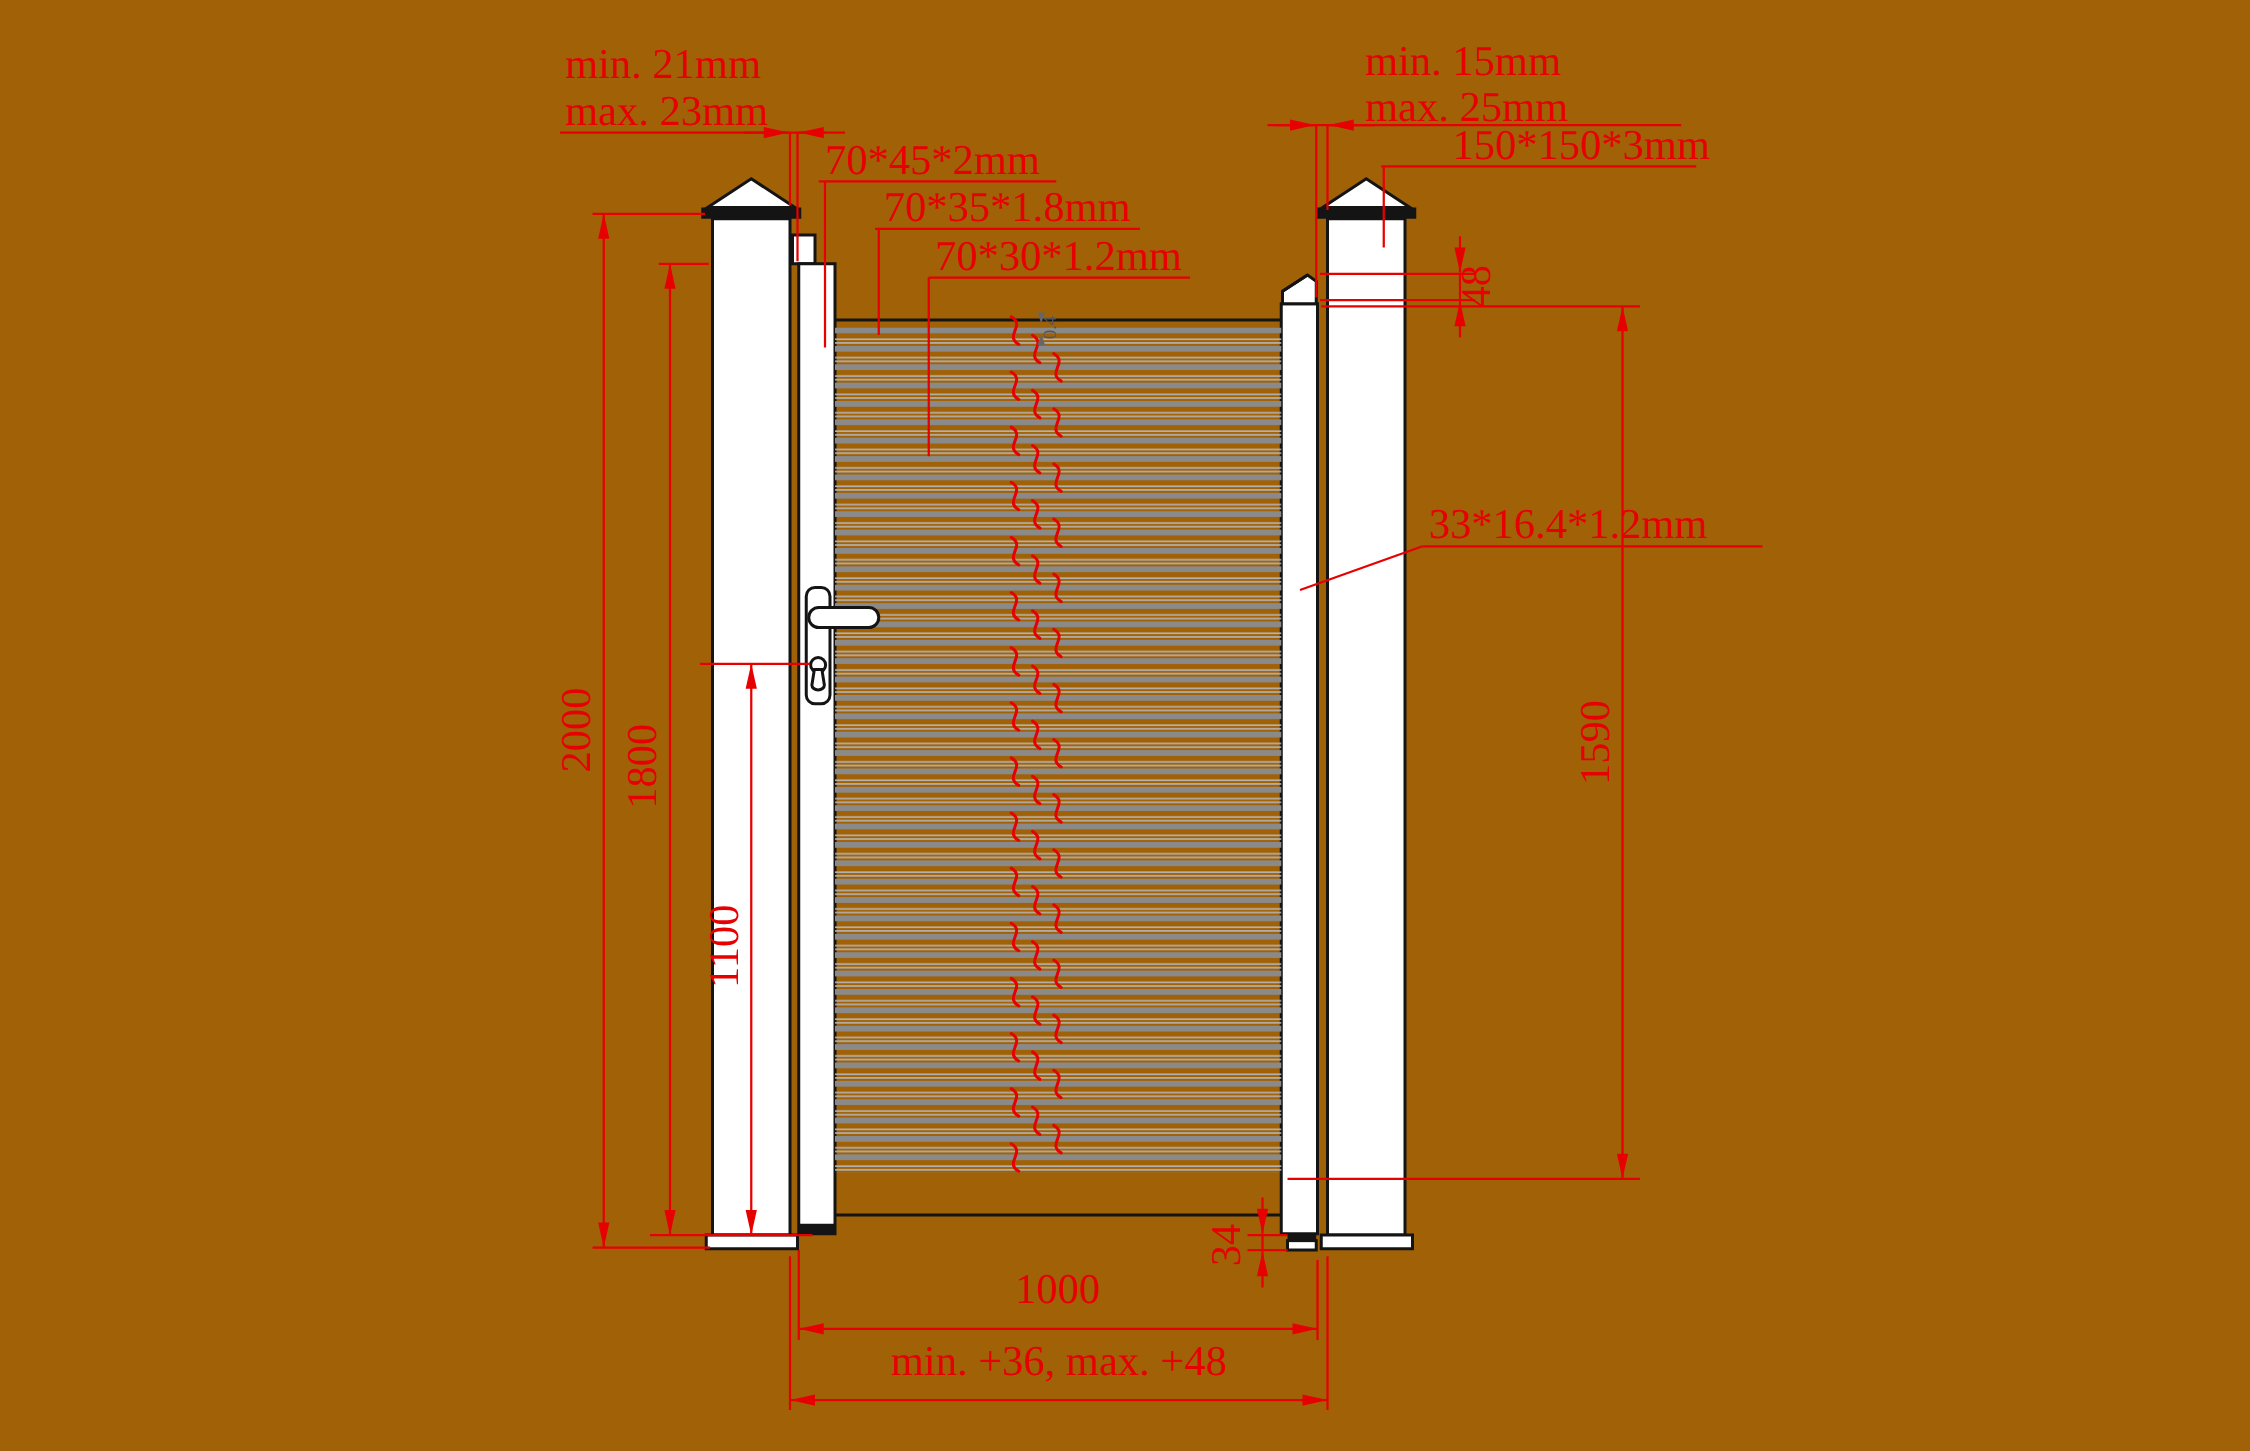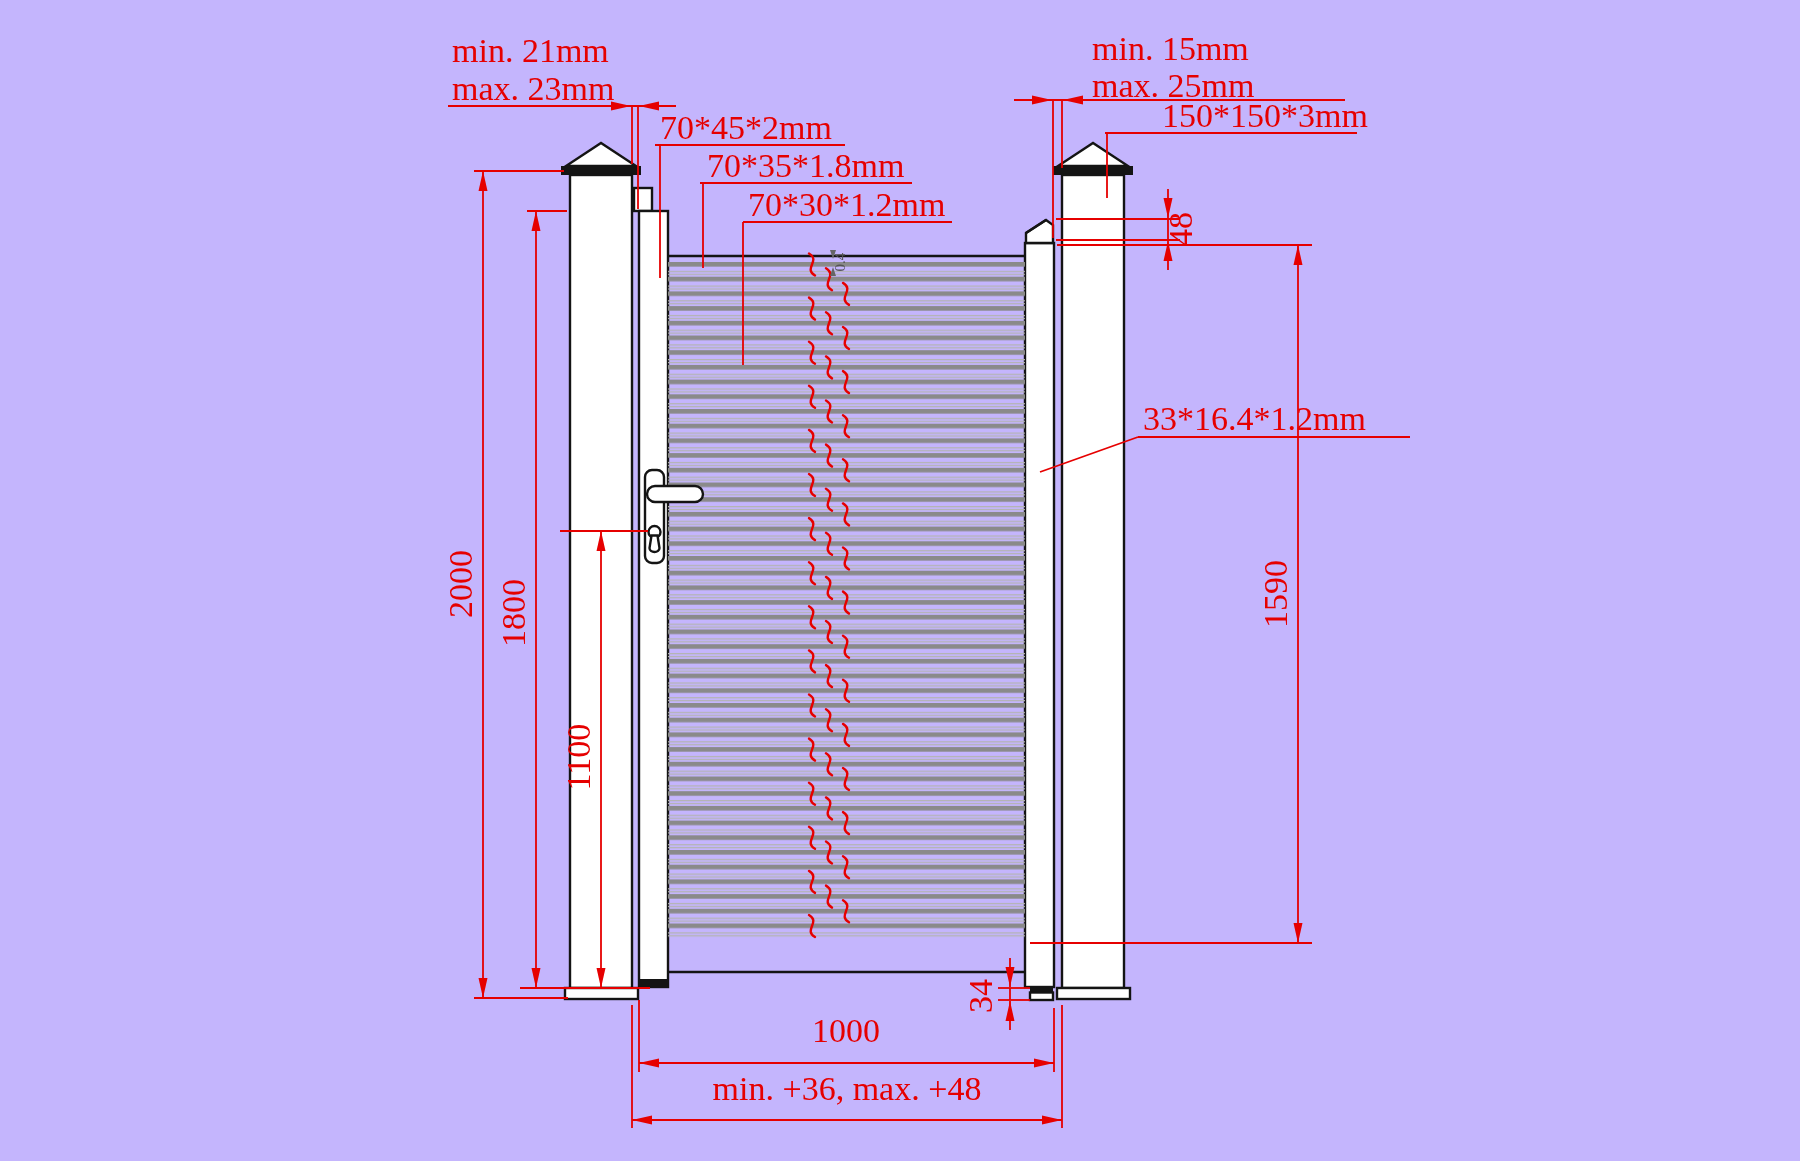--- a/index.html
+++ b/index.html
@@ -1,16 +1,16 @@
 <!DOCTYPE html>
 <html><head>
 <meta charset="utf-8">
 <style>
   html,body{margin:0;padding:0;background:#ffffff;}
-  .page{width:1800px;height:1161px;background:#c4b5fd;position:relative;overflow:hidden;}
+  .page{width:1800px;height:1161px;background:#a16207;position:relative;overflow:hidden;}
   svg{display:block;}
   text{font-family:"Liberation Serif", serif;}
   .dimtxt{fill:#e60000;font-size:34px;}
   .labeltxt{fill:#e60000;font-size:34px;}
   .tinytxt{fill:#555;font-size:15px;}
   .blk{stroke:#141414;stroke-width:2.4;fill:#ffffff;stroke-linejoin:miter;}
   .blkfill{fill:#141414;stroke:none;}
   .blkline{stroke:#141414;stroke-width:2.4;fill:none;}
   .red{stroke:#e60000;stroke-width:1.8;fill:none;}
   .squig{stroke:#e60000;stroke-width:2.4;fill:none;stroke-linecap:round;}

